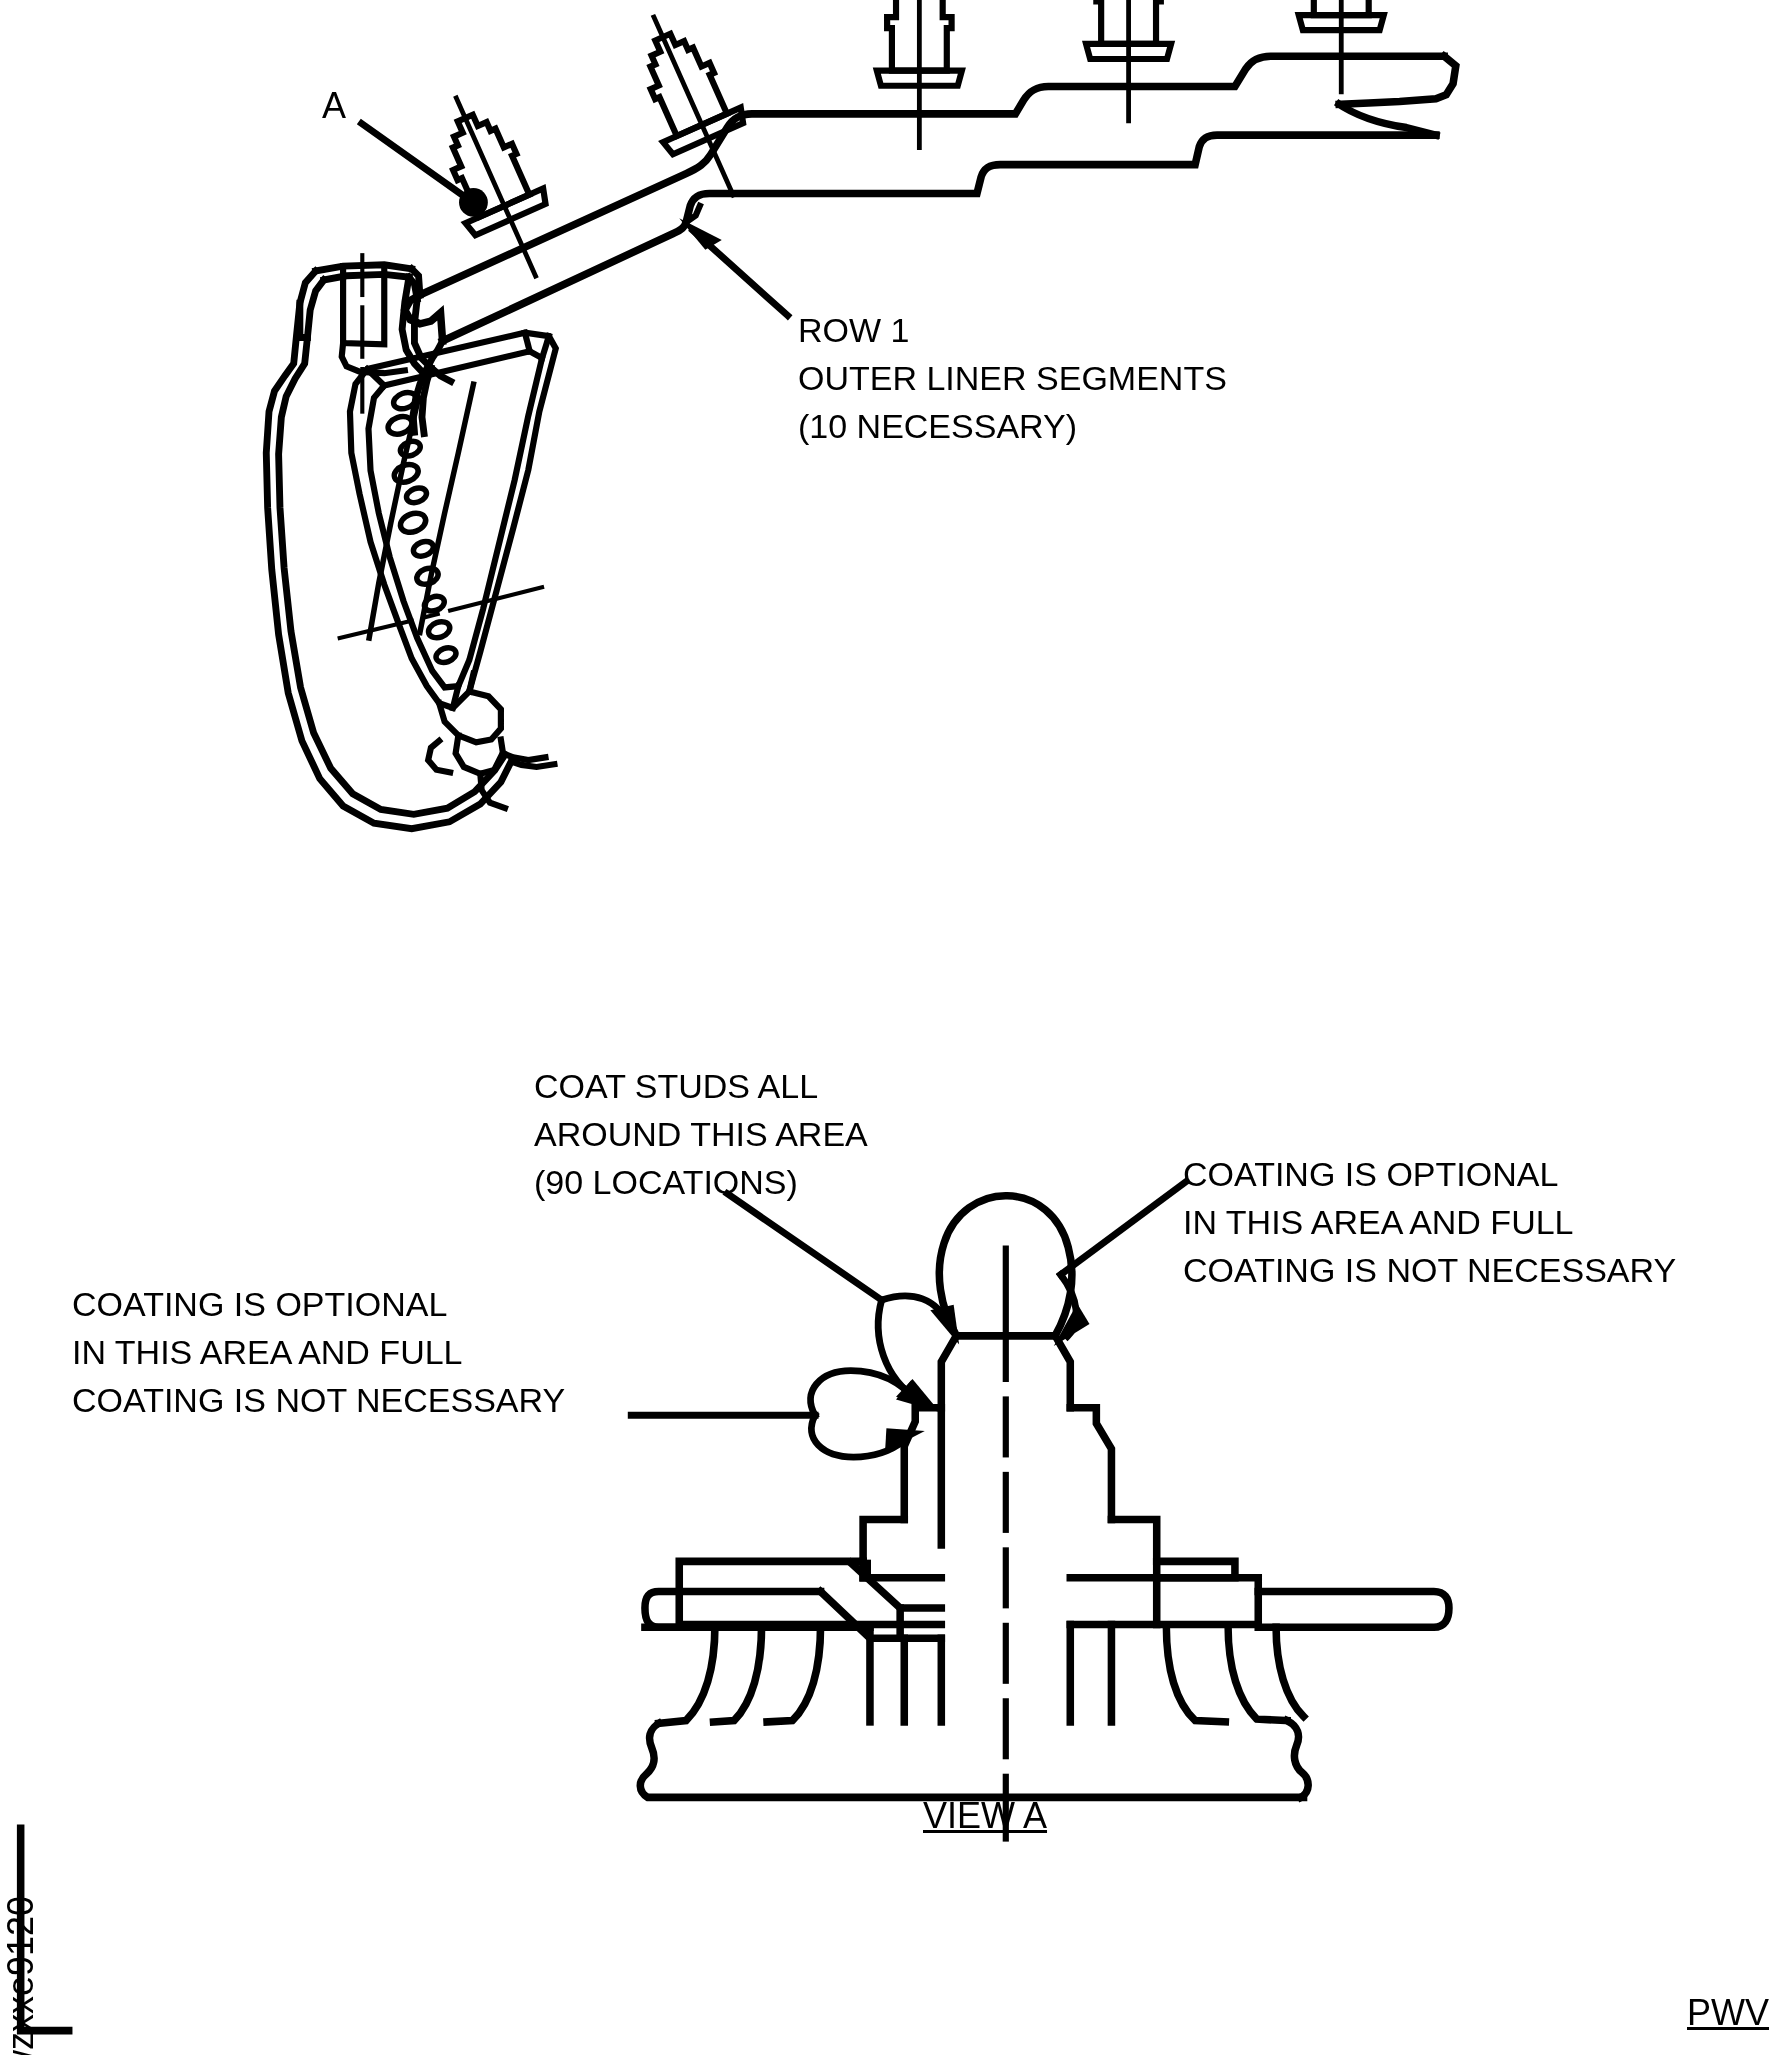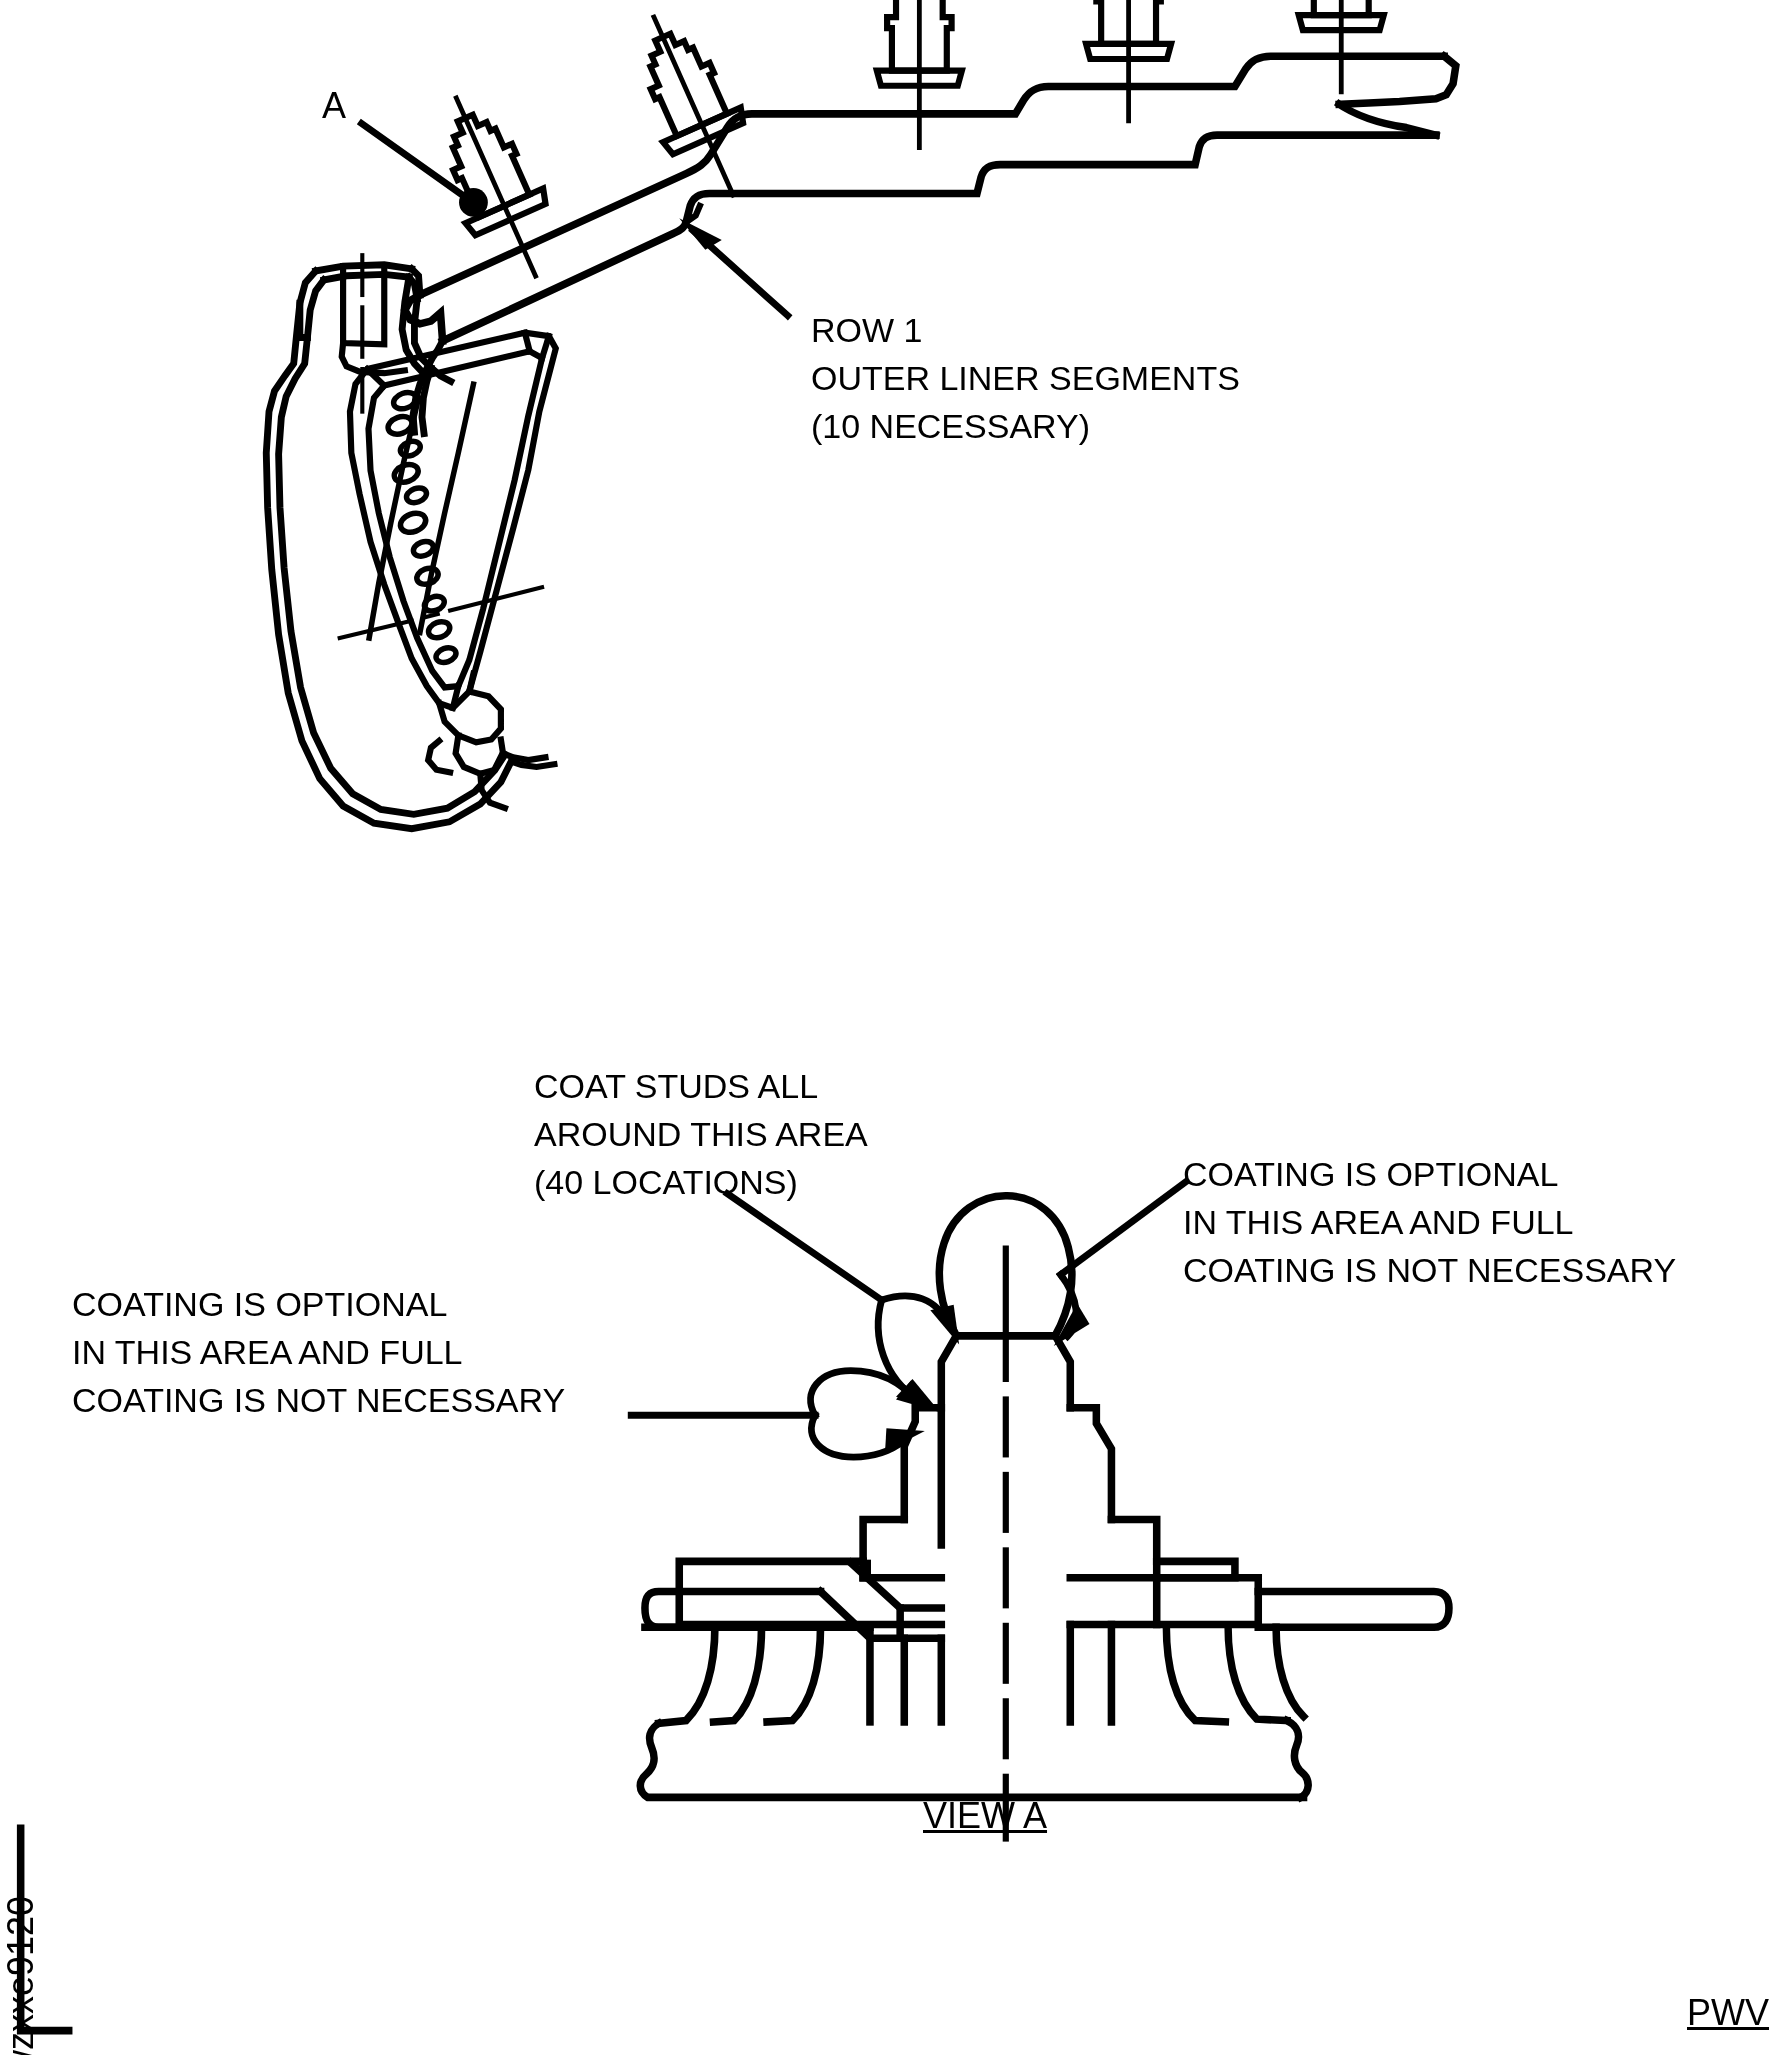--- a/index.html
+++ b/index.html
@@ -37,21 +37,20 @@
     font-weight: 400;
   }
   #label-A {
     left: 322px;
     top: 82px;
     font-size: 36px;
   }
   #label-row1 {
     left: 798px;
     top: 306px;
-    margin-left: 13px;
   }
   #label-coat-studs {
     left: 534px;
     top: 1062px;
   }
   #label-coat-right {
     left: 1183px;
     top: 1150px;
   }
   #label-coat-left {
@@ -385,21 +384,21 @@
   </svg>
 
   <div class="dwg-text" id="label-A">A</div>
 
   <div class="dwg-text" id="label-row1">ROW 1
 OUTER LINER SEGMENTS
 (10 NECESSARY)</div>
 
   <div class="dwg-text" id="label-coat-studs">COAT STUDS ALL
 AROUND THIS AREA
-(40 LOCATIONS)</div>
+(90 LOCATIONS)</div>
 
   <div class="dwg-text" id="label-coat-right">COATING IS OPTIONAL
 IN THIS AREA AND FULL
 COATING IS NOT NECESSARY</div>
 
   <div class="dwg-text" id="label-coat-left">COATING IS OPTIONAL
 IN THIS AREA AND FULL
 COATING IS NOT NECESSARY</div>
 
   <div class="dwg-text" id="label-view-a">VIEW A</div>

